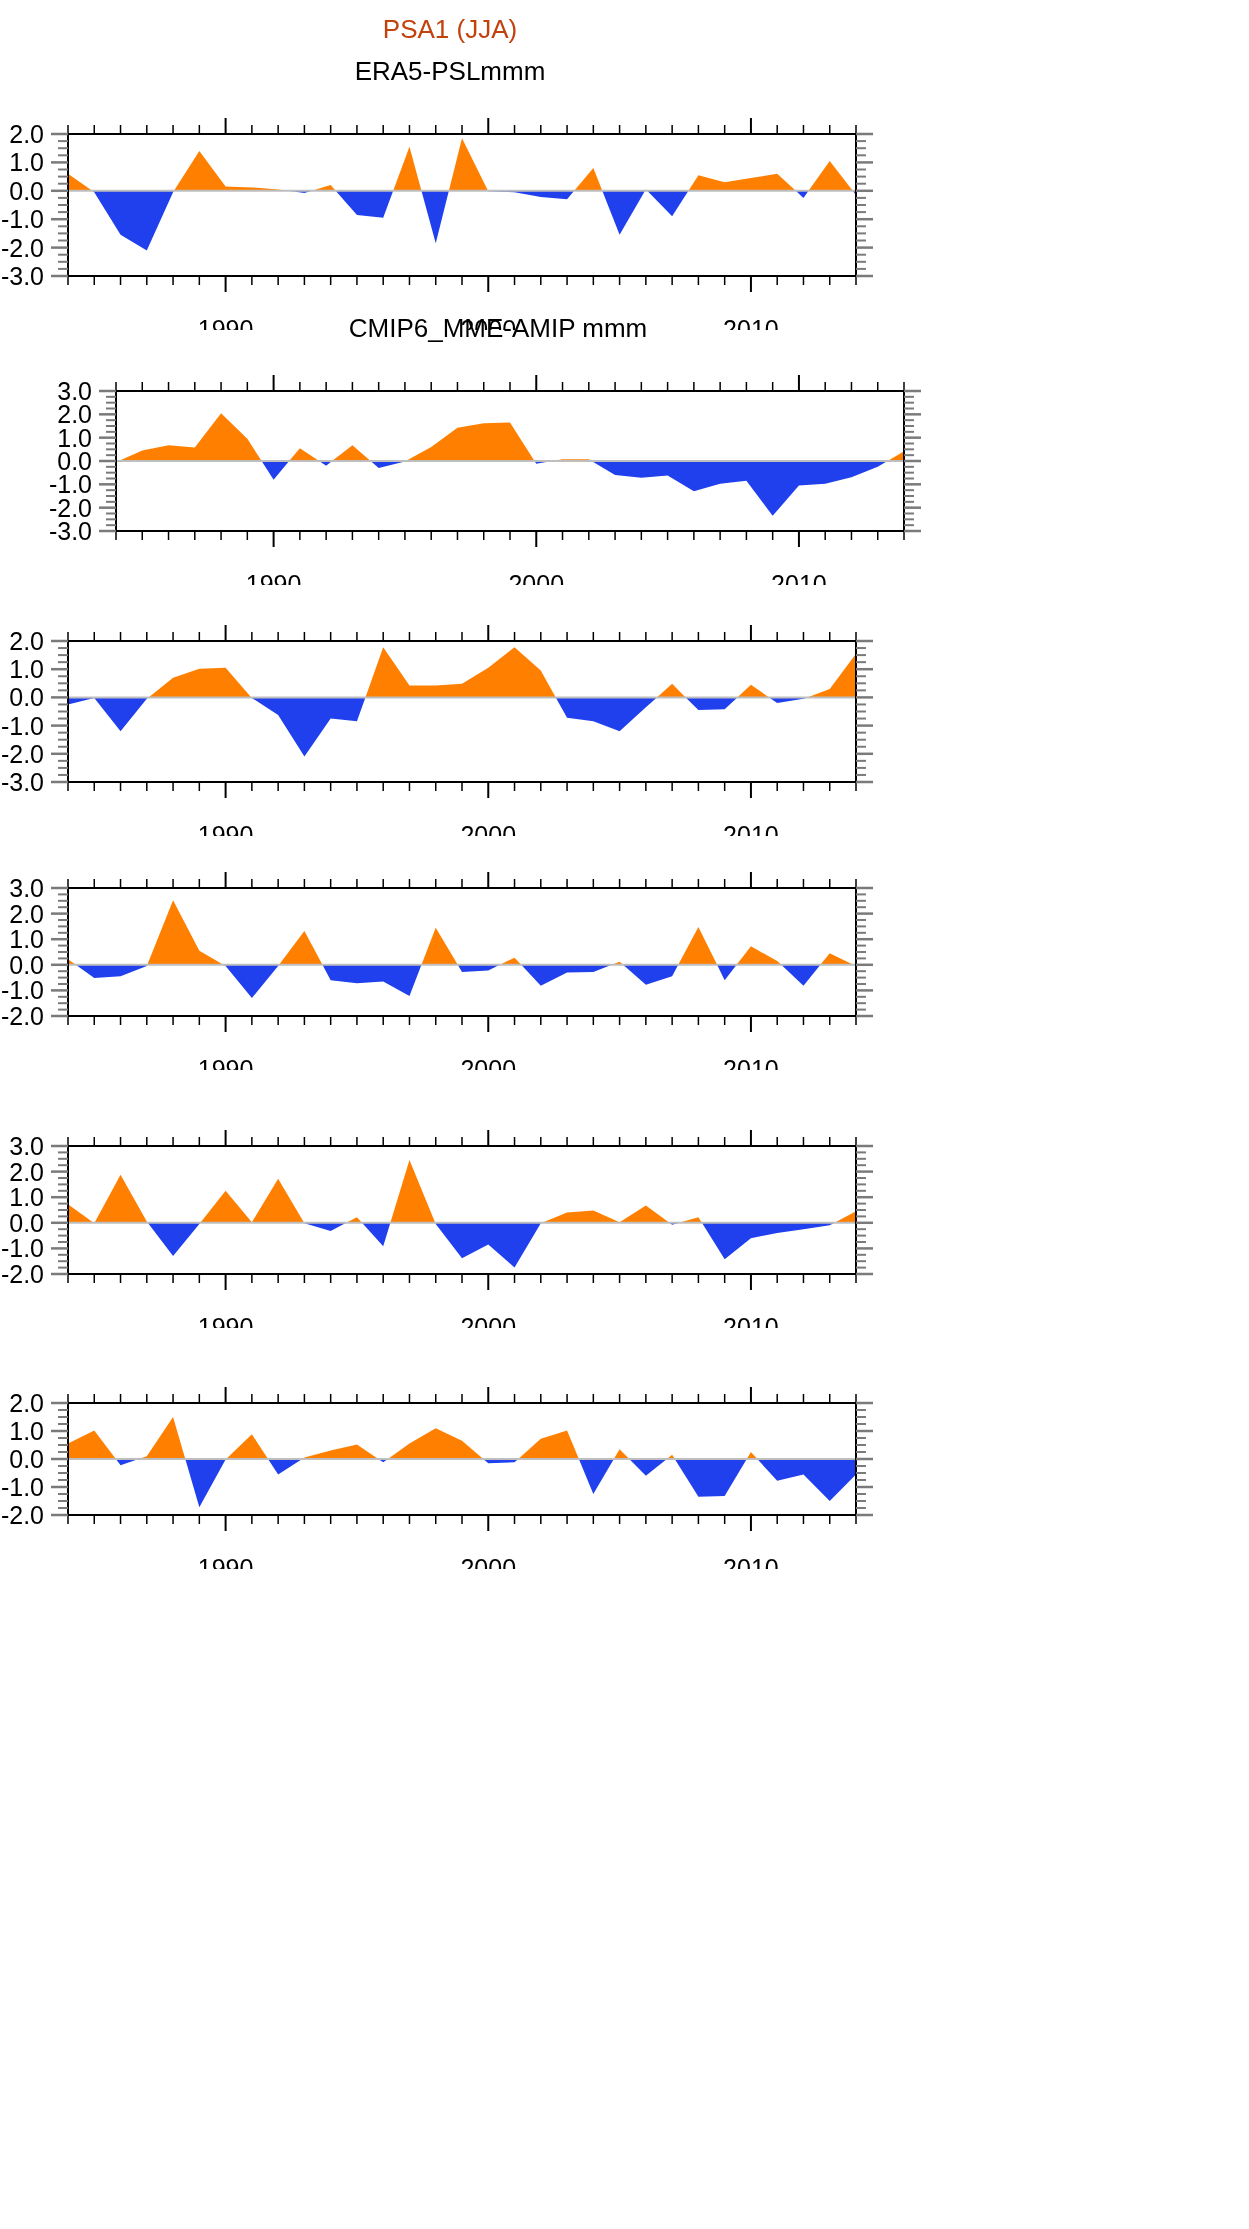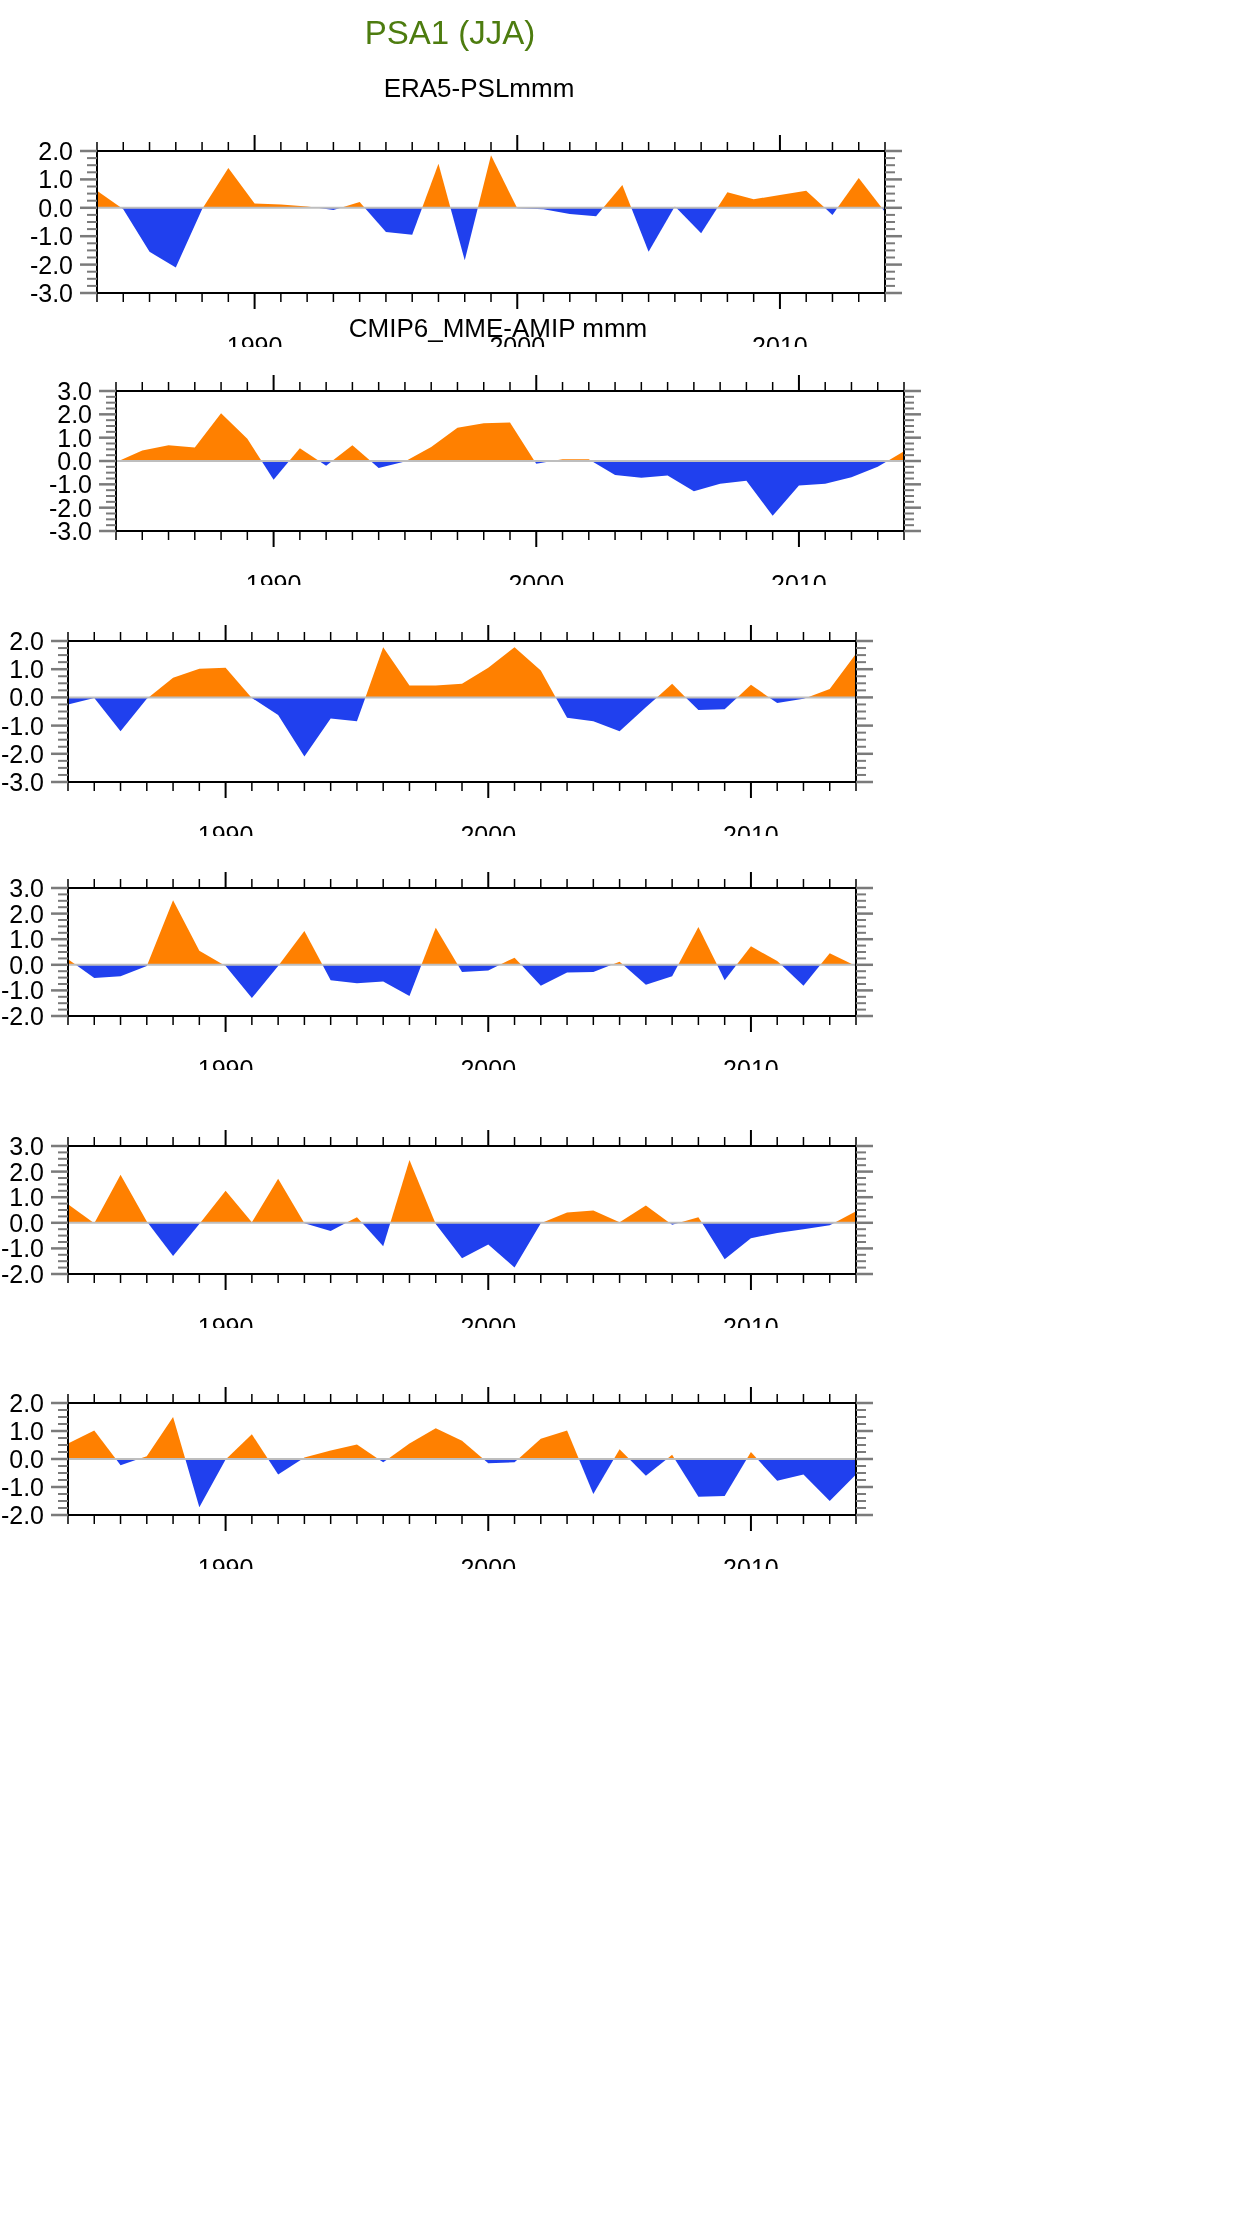--- a/index.html
+++ b/index.html
@@ -16,22 +16,22 @@
     width: 1249px;
     height: 2229px;
     position: relative;
   }
   .fig-title {
     position: absolute;
     top: 14px;
     left: 0;
     width: 900px;
     text-align: center;
-    font-size: 33px;
-    color: #4d7c0f;
+    font-size: 26px;
+    color: #c2410c;
     letter-spacing: 0px;
     font-family: "Liberation Sans", sans-serif;
   }
   .panel {
     position: absolute;
     left: 0;
     width: 900px;
   }
   .panel-title {
     position: absolute;
@@ -47,21 +47,21 @@
   text { font-family: "Liberation Sans", sans-serif; fill: #000; }
   .ylab { font-size: 25px; text-anchor: end; }
   .xlab { font-size: 25px; text-anchor: middle; }
 </style>
 </head>
 <body>
 
 <div id="figure">
   <div class="fig-title">PSA1 (JJA)</div>
   <div id="panels-host">
-      <div class="panel" style="top: 73px; margin-left: 29px;">
+      <div class="panel" style="top: 56px;">
         <div class="panel-title">ERA5-PSLmmm</div>
         <svg width="900" height="234" viewBox="0 0 900 234" style="margin-top: 40px;">
           <defs>
             <clipPath id="clip-era5">
               <rect x="68" y="38" width="788" height="142"></rect>
             </clipPath>
           </defs>
           <path d="M 68 94.80000000000001 L 68 77.75999999999999 L 92.24615384615339 94.80000000000001 L 92.24615384615339 94.80000000000001 Z" fill="#FF8000" stroke="none" clip-path="url(#clip-era5)"></path>
           <path d="M 173.97241379310367 94.80000000000001 L 173.97241379310367 94.80000000000001 L 199.33333333333331 55.040000000000006 L 225.60000000000002 90.53999999999999 L 251.86666666666667 91.392 L 278.1333333333333 93.38 L 288.2358974358997 94.80000000000001 L 288.2358974358997 94.80000000000001 Z" fill="#FF8000" stroke="none" clip-path="url(#clip-era5)"></path>
           <path d="M 311.9047619047602 94.80000000000001 L 311.9047619047602 94.80000000000001 L 330.66666666666663 89.12 L 335.66984126984016 94.80000000000001 L 335.66984126984016 94.80000000000001 Z" fill="#FF8000" stroke="none" clip-path="url(#clip-era5)"></path>

